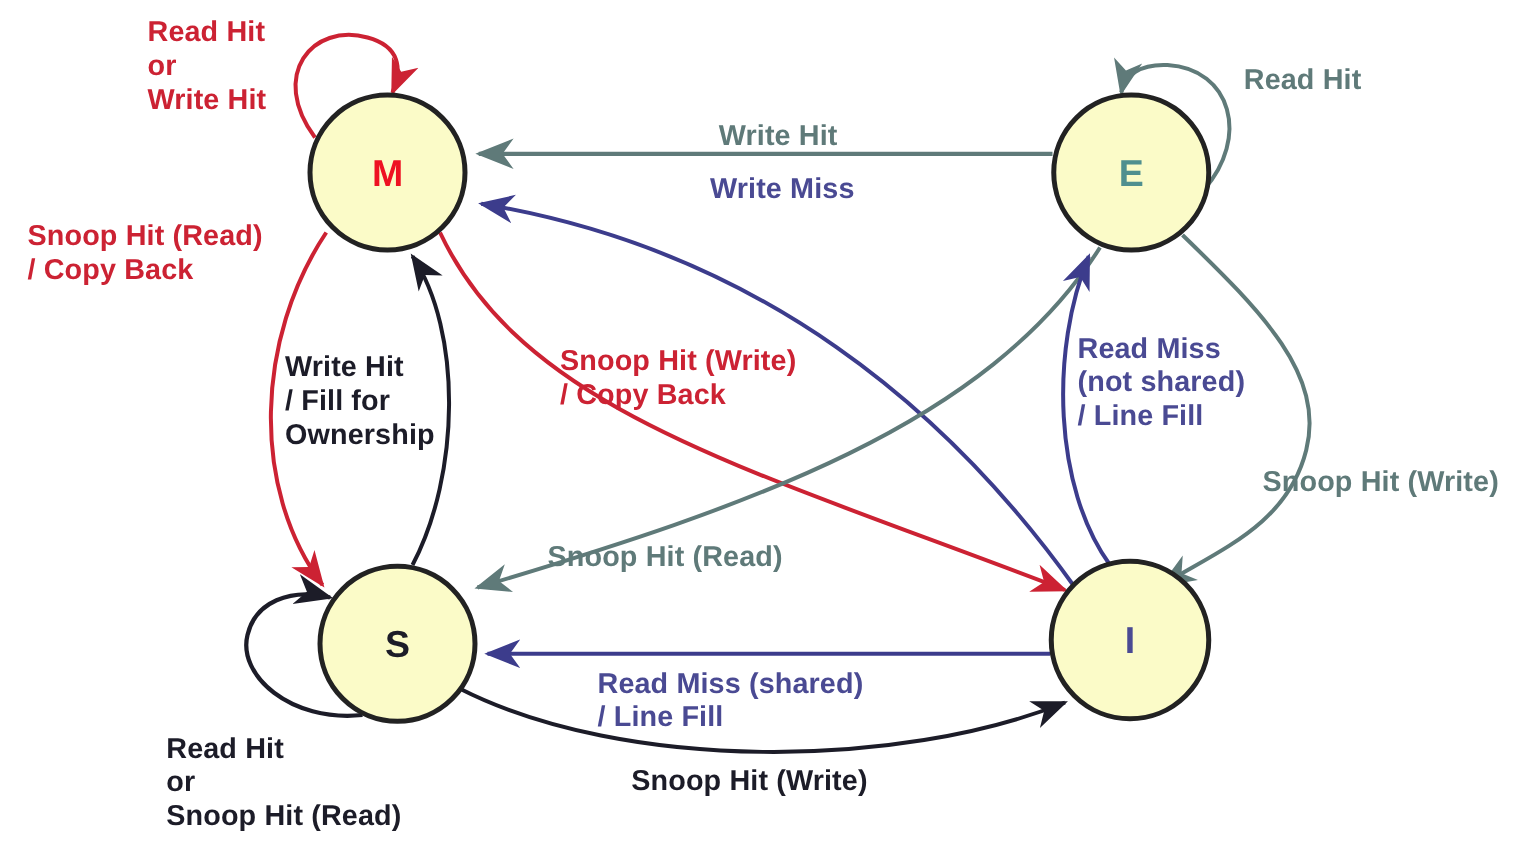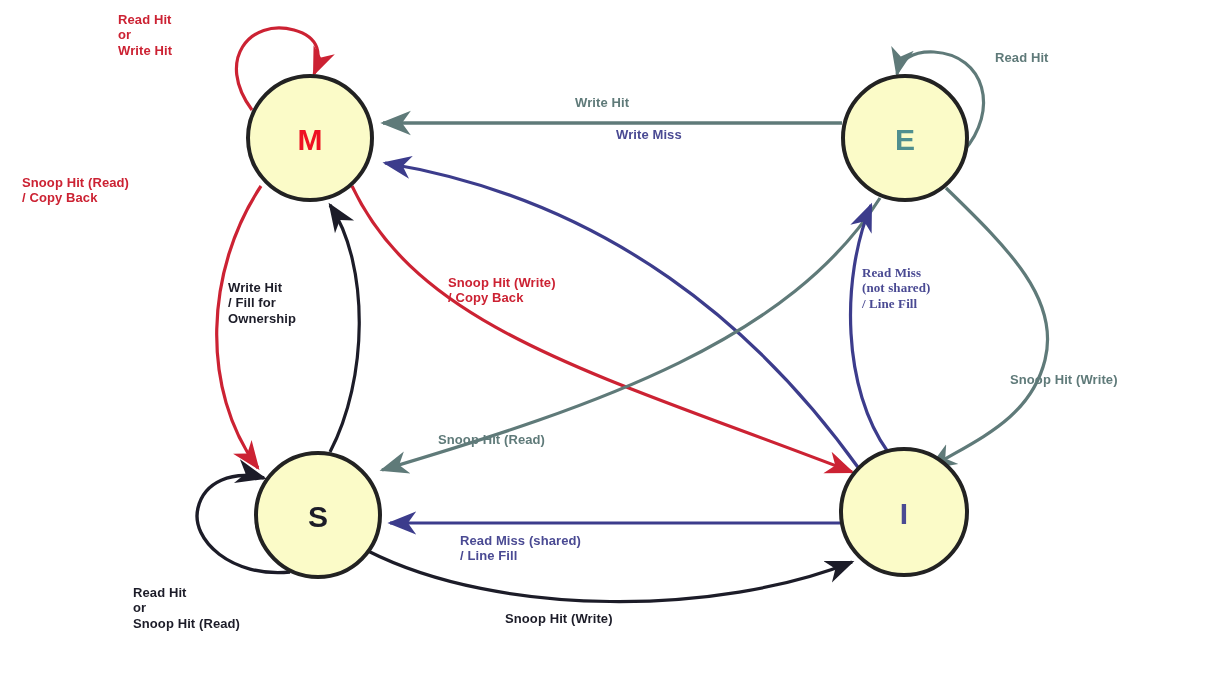--- a/index.html
+++ b/index.html
@@ -10,21 +10,21 @@
     background:#ffffff;
     font-family:"Liberation Sans", sans-serif;
     overflow:hidden;
   }
   svg#diagram{position:absolute;left:0;top:0;width:1223px;height:691px;}
   .node-circle{fill:#fbfbc8;stroke:#222222;stroke-width:4;}
   .node-label{font-family:"Liberation Sans", sans-serif;font-size:30px;font-weight:bold;text-anchor:middle;dominant-baseline:central;}
   .lbl{
     position:absolute;
     font-family:"Liberation Sans", sans-serif;
-    font-size:13px;
+    font-size:23px;
     font-weight:bold;
     line-height:1.18;
     white-space:pre;
     letter-spacing:0.1px;
   }
   .c-red{color:#cc2233;}
   .c-teal{color:#5f7a79;}
   .c-blue{color:#4a4a93;}
   .c-black{color:#1c1c28;}
 </style>
@@ -95,33 +95,33 @@
       <text class="node-label" x="904" y="513" fill="#4a4a93">I</text>
     </g>
   </svg>
 
   <div class="lbl c-red" style="left:118px; top:12px;"><span>Read Hit</span><br><span>or</span><br><span>Write Hit</span></div>
 
   <div class="lbl c-teal" style="left:995px; top:50px;"><span>Read Hit</span></div>
 
   <div class="lbl c-teal" style="left:575px; top:95px;"><span>Write Hit</span></div>
 
-  <div class="lbl c-blue" style="left:568px; top:127px;margin-left:48px;"><span>Write Miss</span><br></div>
+  <div class="lbl c-blue" style="left:568px; top:137px;"><span>Write Miss</span><br></div>
 
   <div class="lbl c-red" style="left:22px; top:175px;"><span>Snoop Hit (Read)</span><br><span>/ Copy Back</span></div>
 
   <div class="lbl c-black" style="left:228px; top:280px;"><span>Write Hit</span><br><span>/ Fill for</span><br><span>Ownership</span></div>
 
   <div class="lbl c-red" style="left:448px; top:275px;"><span>Snoop Hit (Write)</span><br><span>/ Copy Back</span></div>
 
-  <div class="lbl c-blue" style="left:862px; top:265px;font-family:Liberation Serif, serif;"><span>Read Miss</span><br><span>(not shared)</span><br><span>/ Line Fill</span></div>
+  <div class="lbl c-blue" style="left:862px; top:265px;"><span>Read Miss</span><br><span>(not shared)</span><br><span>/ Line Fill</span></div>
 
   <div class="lbl c-teal" style="left:1010px; top:372px;"><span>Snoop Hit (Write)</span></div>
 
   <div class="lbl c-teal" style="left:438px; top:432px;"><span>Snoop Hit (Read)</span></div>
 
-  <div class="lbl c-blue" style="left:460px; top:533px;"><span>Read Miss (shared)</span><br><span>/ Line Fill</span></div>
+  <div class="lbl c-blue" style="left:478px; top:533px;"><span>Read Miss (shared)</span><br><span>/ Line Fill</span></div>
 
   <div class="lbl c-black" style="left:505px; top:611px;"><span>Snoop Hit (Write)</span></div>
 
   <div class="lbl c-black" style="left:133px; top:585px;"><span>Read Hit</span><br><span>or</span><br><span>Snoop Hit (Read)</span></div>
 
 </div>
 
 </body></html>

